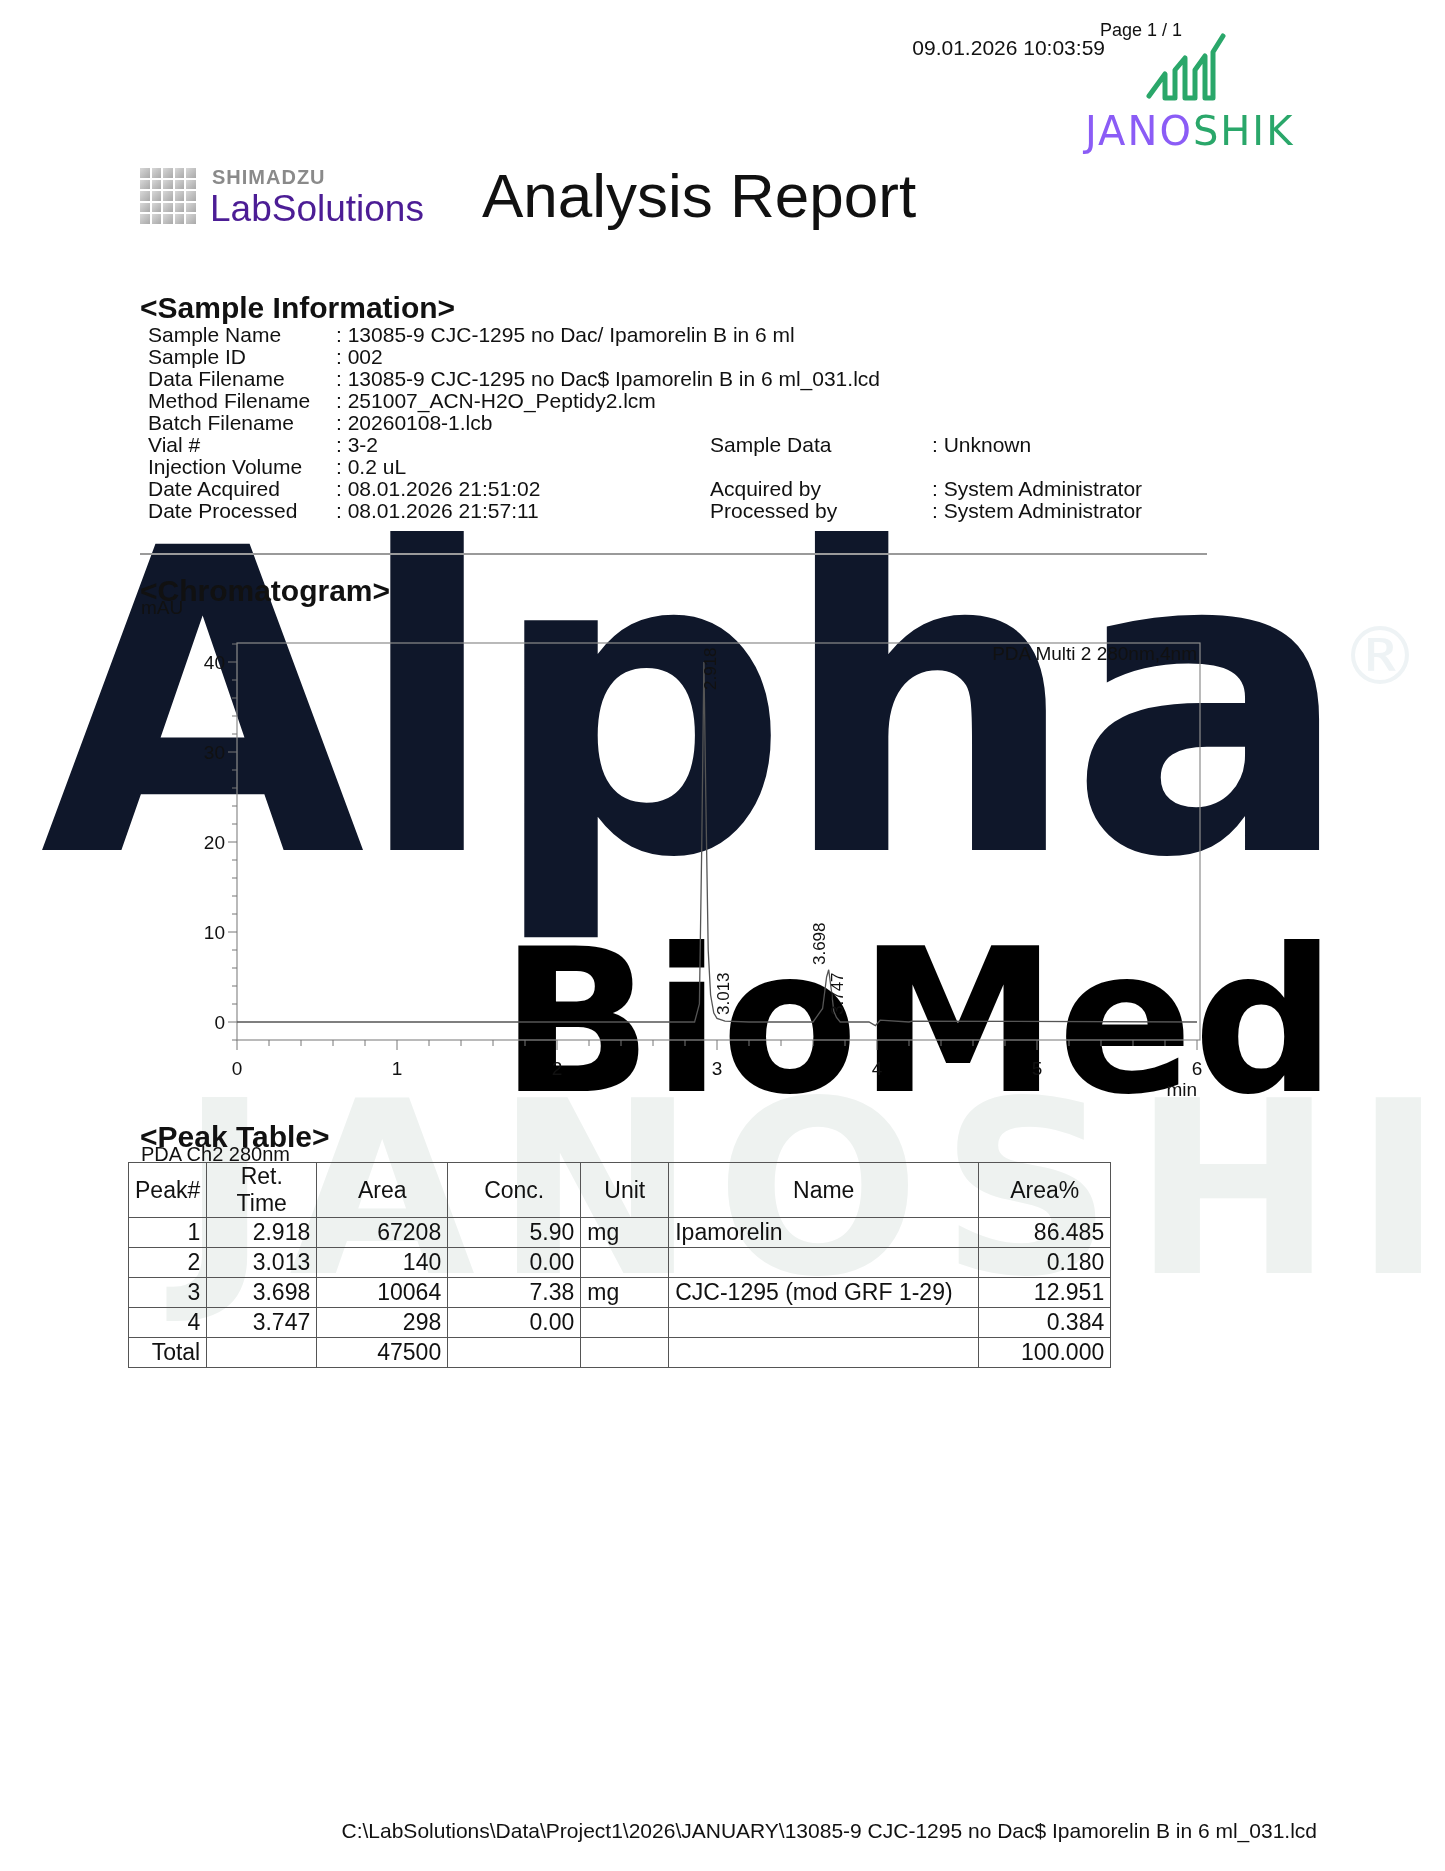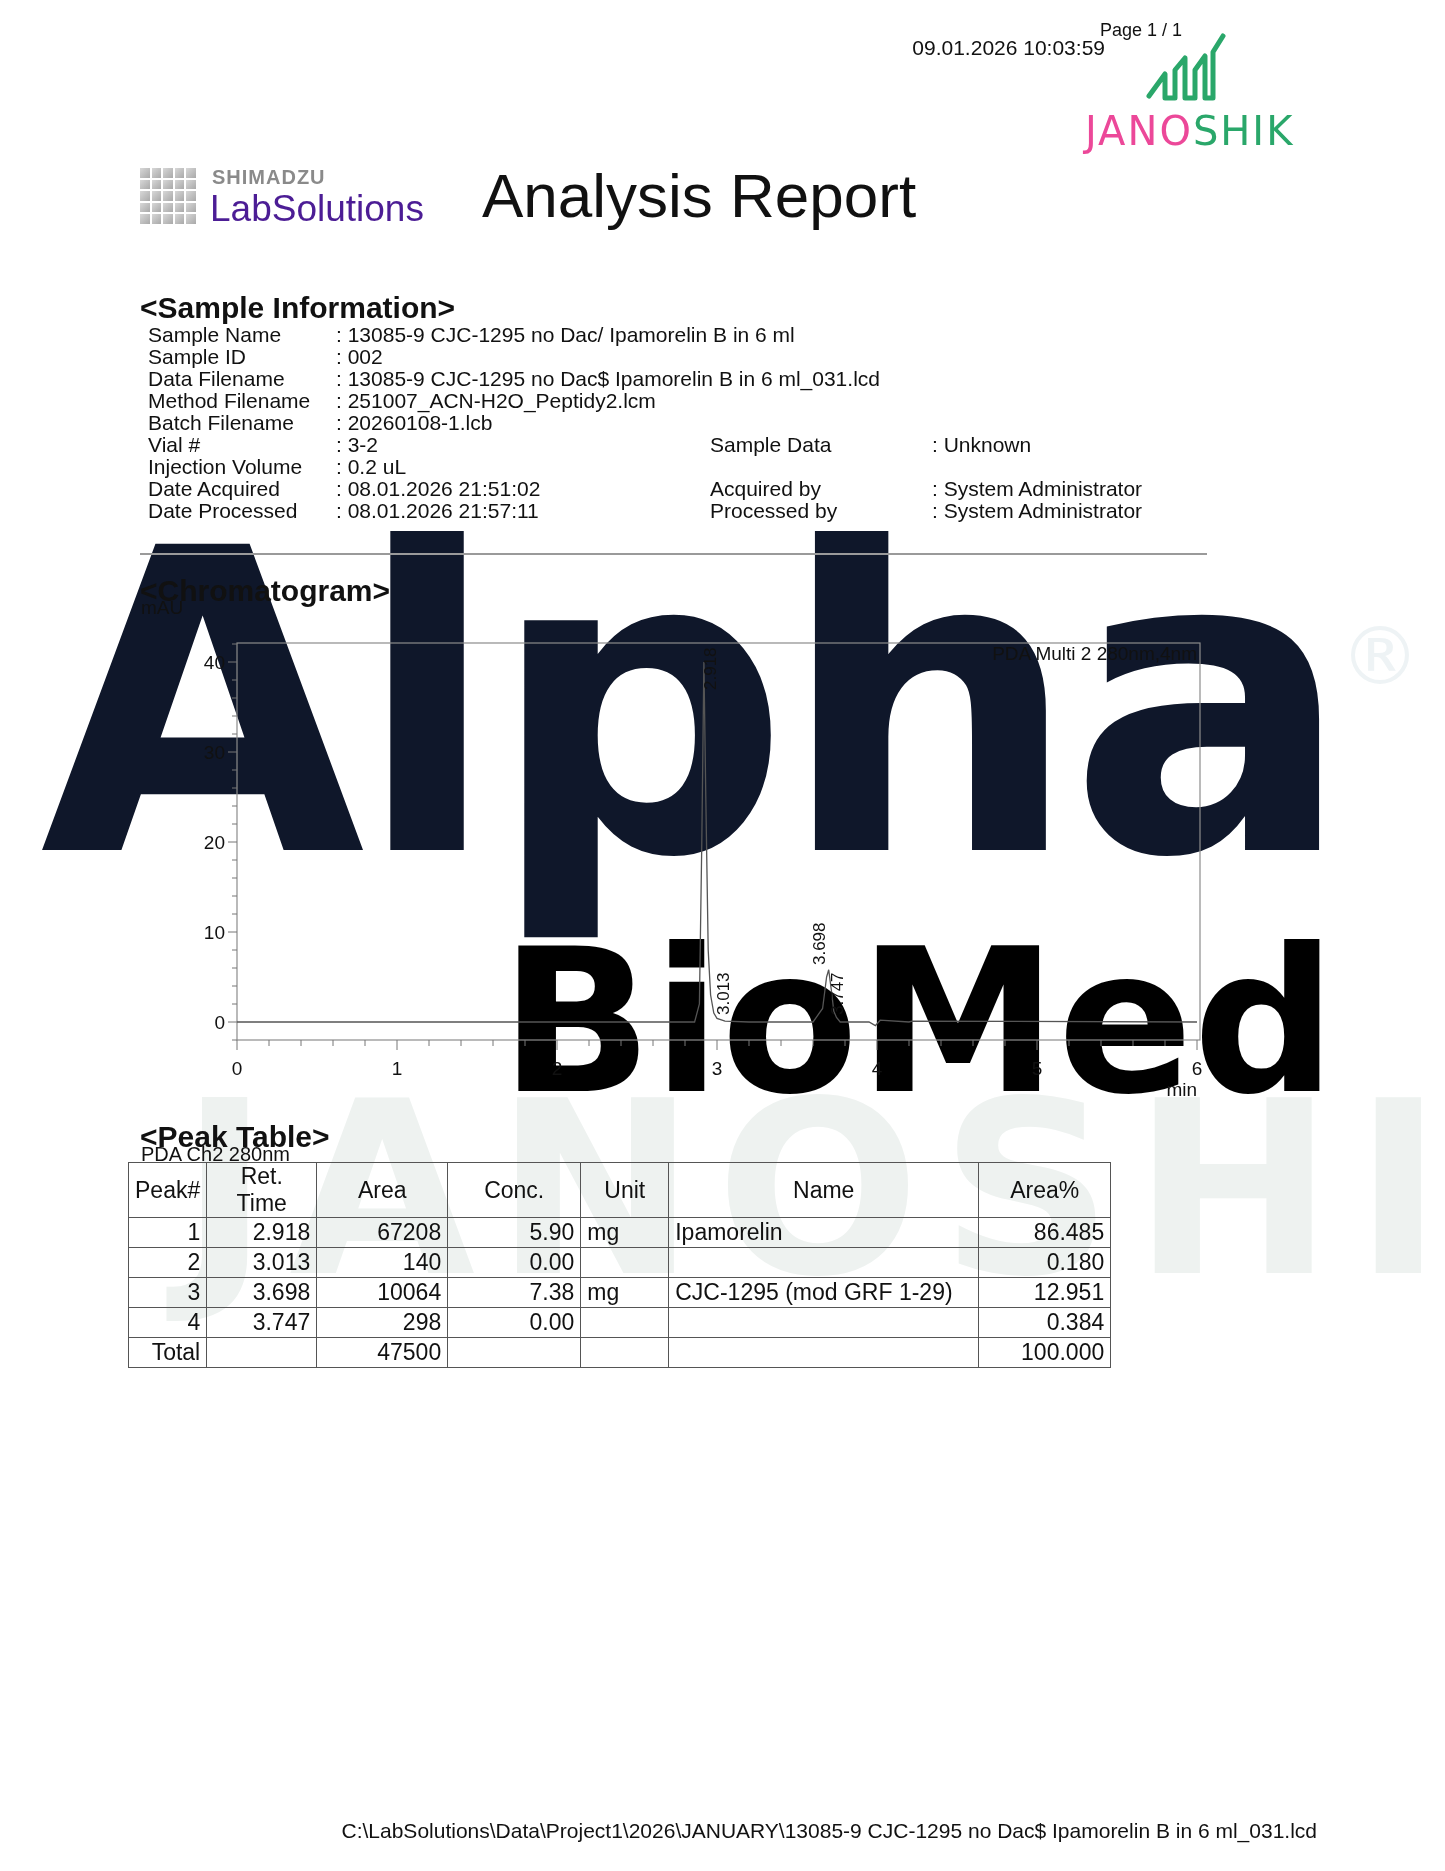--- a/index.html
+++ b/index.html
@@ -14,21 +14,21 @@
   .wm-biomed { left: 500px; top: 905px; font-size: 200px; color: #000000; text-align: right; }
   .wm-janoshik { left: 180px; top: 1050px; font-size: 240px; color: #eef2f0; letter-spacing: 20px; }
   .wm-reg { left: 1340px; top: 610px; font-size: 80px; color: #eef3f5; font-weight: normal; }
 
   
   .print-meta { right: 340px; top: 36px; font-size: 21px; }
   .page-info { left: 1100px; top: 20px; font-size: 18px; text-align: right; }
   .janoshik-logo { left: 1085px; top: 30px; width: 205px; height: 125px; }
   .janoshik-word { position: absolute; left: 0; top: 78px; font-size: 40px; letter-spacing: 2px;
                    font-family: "DejaVu Sans", sans-serif; }
-  .janoshik-word .j1 { color: #ec4899; }
+  .janoshik-word .j1 { color: #8b5cf6; }
   .janoshik-word .j2 { color: #2aa76a; }
 
   .shimadzu-logo { left: 140px; top: 168px; width: 310px; height: 60px; }
   .shimadzu-grid { position: absolute; left: 0; top: 0; width: 56px; height: 56px;
                    display: grid; grid-template-columns: repeat(5, 1fr); gap: 2px; }
   .shimadzu-grid span { background: linear-gradient(135deg, #d8d8d8, #a9a9a9); }
   .shimadzu-brand { position: absolute; left: 72px; top: -2px; font-size: 20px; font-weight: bold; color: #8a8a8a; letter-spacing: 1px; }
   .shimadzu-product { position: absolute; left: 70px; top: 20px; font-size: 37px; color: #4c1d95; }
 
   .report-title { left: 482px; top: 160px; font-size: 62px; }

